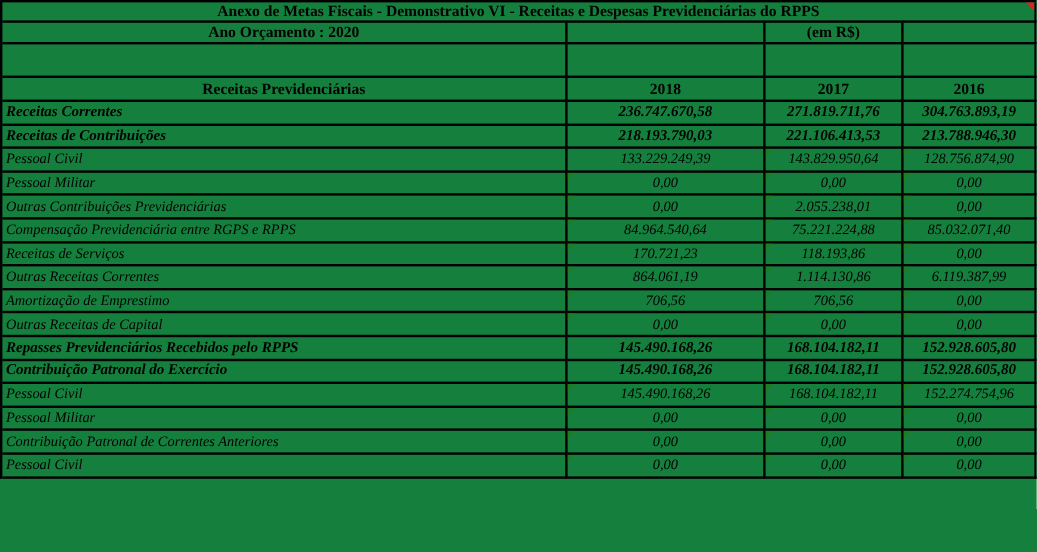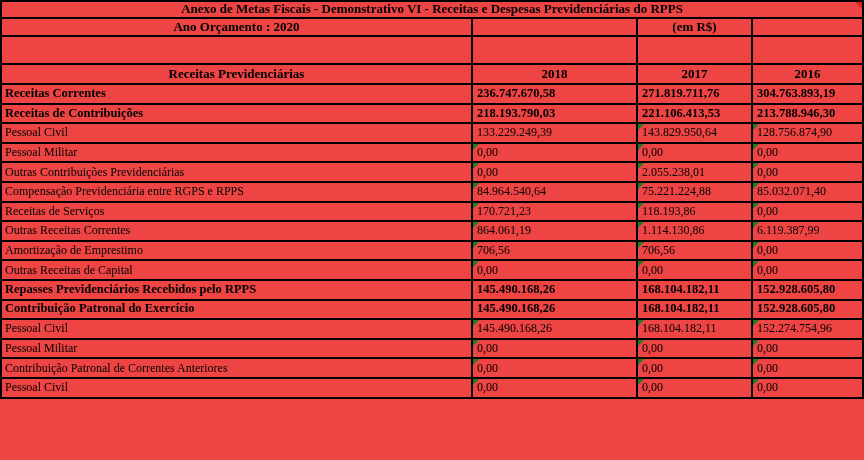--- a/index.html
+++ b/index.html
@@ -1,36 +1,36 @@
 <!DOCTYPE html>
 <html><head>
 <meta charset="utf-8">
 <style>
   html,body{margin:0;padding:0;background:#fff;}
   .sheet{
-    position:relative;width:864px;height:460px;background:#ef4444;overflow:hidden;
+    position:relative;width:864px;height:460px;background:#15803d;overflow:hidden;
     font-family:"Liberation Serif","DejaVu Serif",serif;color:#000;
   }
   table.grid{
     border-collapse:separate;border-spacing:0;table-layout:fixed;width:864px;
     border-top:2px solid #000;border-left:2px solid #000;
   }
   td{
     border-right:2px solid #000;border-bottom:2px solid #000;
     box-sizing:border-box;padding:0 4px;overflow:hidden;white-space:nowrap;
     position:relative;vertical-align:middle;font-size:12px;line-height:1.1;
   }
   tr.title-row{height:17px;}
   tr.subtitle-row{height:18px;margin-top:48px;}
   tr.blank-row{height:28px;}
   tr.header-row{height:20px;}
-  tr.data-row{height:19.6px;}
+  tr.data-row{height:19.6px;font-style:italic;}
   .center-bold{text-align:center;font-weight:bold;font-size:13px;}
   td.label{text-align:left;padding-left:3px;}
-  td.value{text-align:left;padding-right:4px;}
+  td.value{text-align:center;padding-right:4px;}
   tr.bold td{font-weight:bold;font-size:12.5px;}
   .green-tri{
     position:absolute;left:0;top:0;width:0;height:0;
     border-top:6px solid var(--green,#1e7d1e);border-right:6px solid transparent;
   }
   .red-tri{
     position:absolute;right:0;top:-2px;width:0;height:0;
     border-top:9px solid var(--red,#e02020);border-left:9px solid transparent;
   }
 </style>

